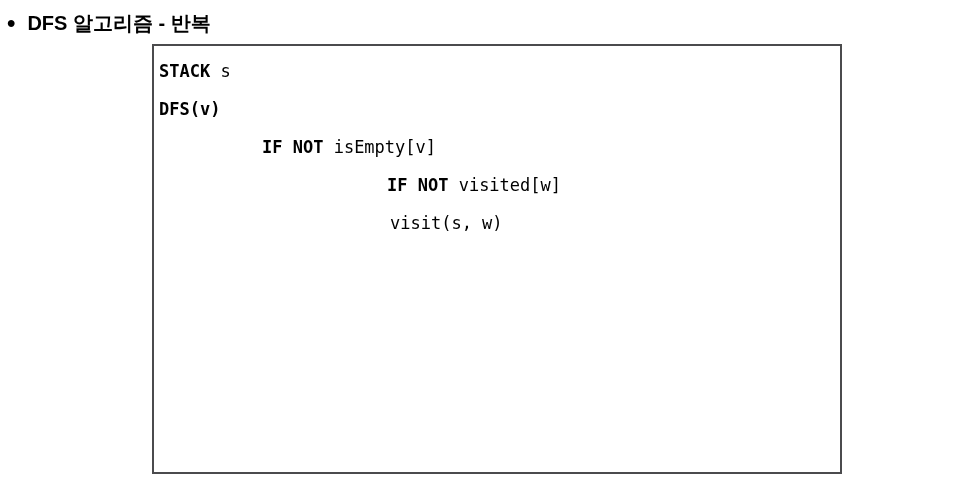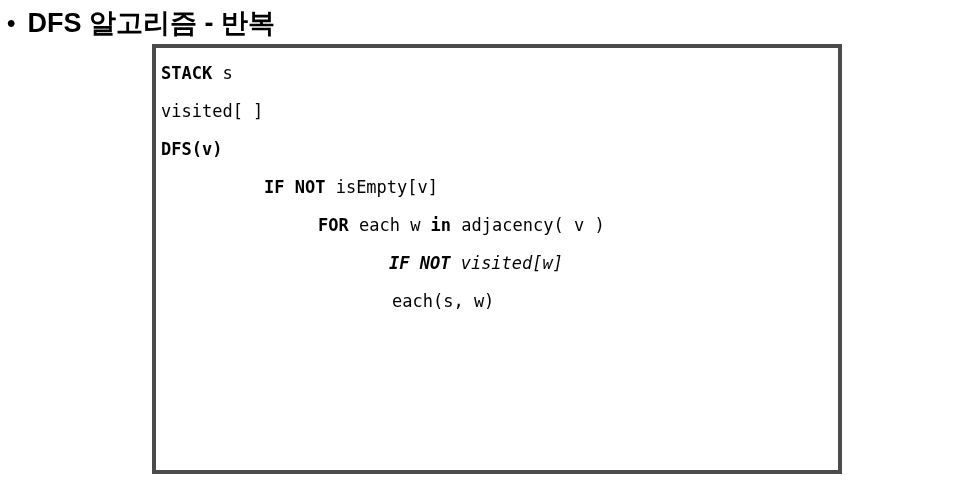--- a/index.html
+++ b/index.html
@@ -23,34 +23,34 @@
     align-items: flex-start;
     color: #000000;
   }
   .bullet {
     font-size: 24px;
     font-weight: bold;
     line-height: 34px;
     margin-right: 12px;
   }
   .title-text {
-    font-size: 27px;
+    font-size: 20px;
     font-weight: bold;
     line-height: 34px;
     letter-spacing: 0;
     white-space: pre;
   }
   .code-box {
     position: absolute;
     left: 152px;
     top: 44px;
     width: 690px;
     height: 430px;
     box-sizing: border-box;
-    border: 4px solid #c4b5fd;
+    border: 2px solid #c4b5fd;
     background: #ffffff;
     padding: 6px 0 0 5px;
     font-family: "DejaVu Sans Mono", monospace;
     font-size: 17px;
     line-height: 38px;
     color: #000000;
   }
   .code-line {
     white-space: pre;
     height: 38px;
@@ -62,20 +62,18 @@
 </head>
 <body>
 
 <div class="slide">
   <div class="title-row">
     <span class="bullet">•</span>
     <span class="title-text">DFS 알고리즘 - 반복</span>
   </div>
   <div class="code-box" style="border-color: rgb(75, 75, 77); color: rgb(0, 0, 0);">
       <div class="code-line" style="padding-left: 0px;"><span class="kw">STACK</span><span class="code"> s</span></div>
-      <div class="code-line" style="padding-left: 0px;"><span class="code">visited[ ]</span></div>
       <div class="code-line" style="padding-left: 0px;"><span class="kw">DFS(v)</span></div>
       <div class="code-line" style="padding-left: 103px;"><span class="kw">IF NOT</span><span class="code"> isEmpty[v]</span></div>
-      <div class="code-line" style="padding-left: 157px;"><span class="kw">FOR</span><span class="code"> each w </span><span class="kw">in</span><span class="code"> adjacency( v )</span></div>
-      <div class="code-line" style="padding-left: 228px; font-style: italic;"><span class="kw">IF NOT</span><span class="code"> visited[w]</span></div>
-      <div class="code-line" style="padding-left: 231px;"><span class="code">each(s, w)</span></div>
+      <div class="code-line" style="padding-left: 228px;"><span class="kw">IF NOT</span><span class="code"> visited[w]</span></div>
+      <div class="code-line" style="padding-left: 231px;"><span class="code">visit(s, w)</span></div>
     </div>
 </div>
 
 </body></html>

